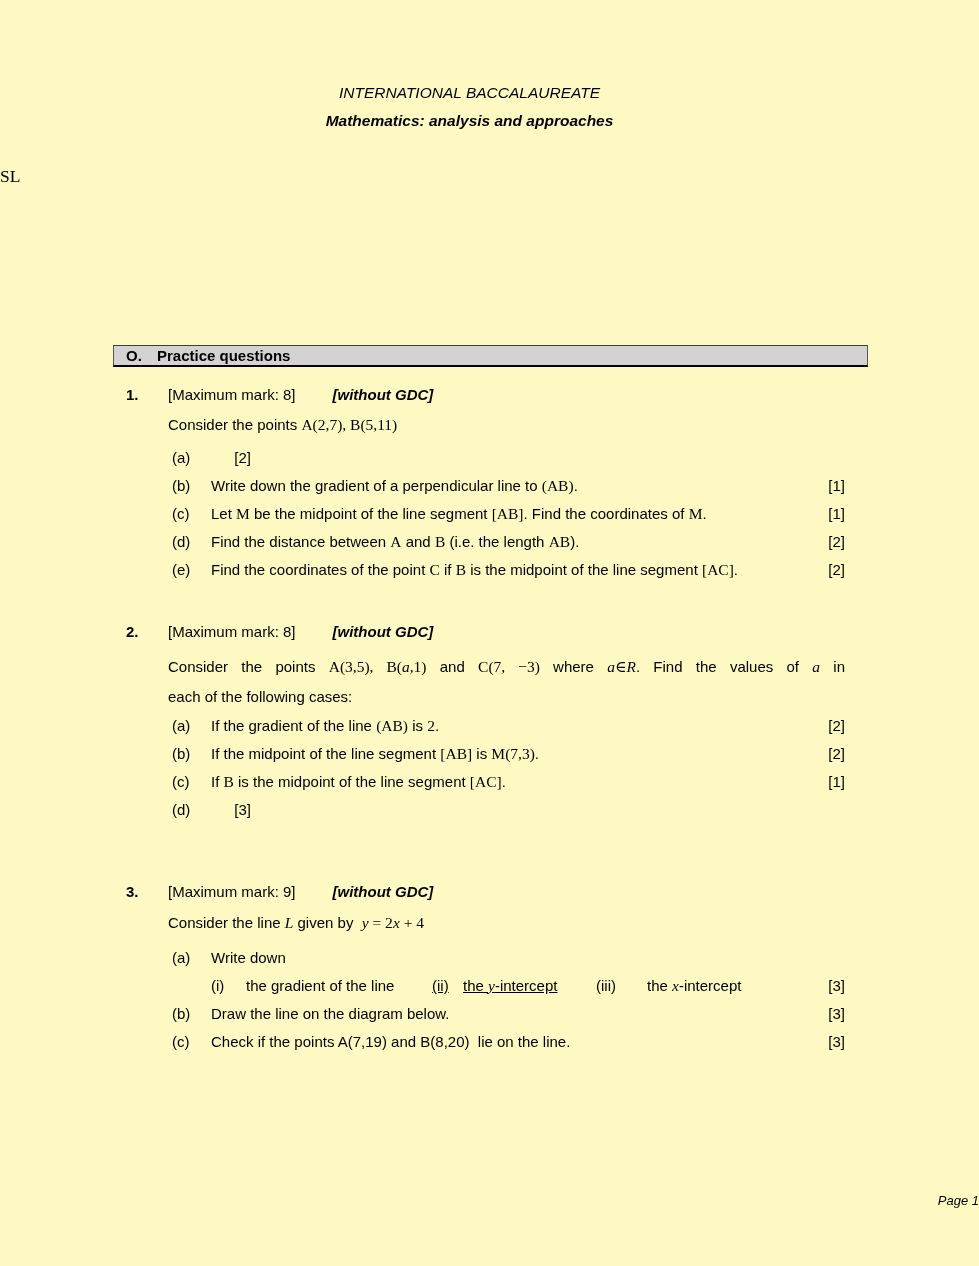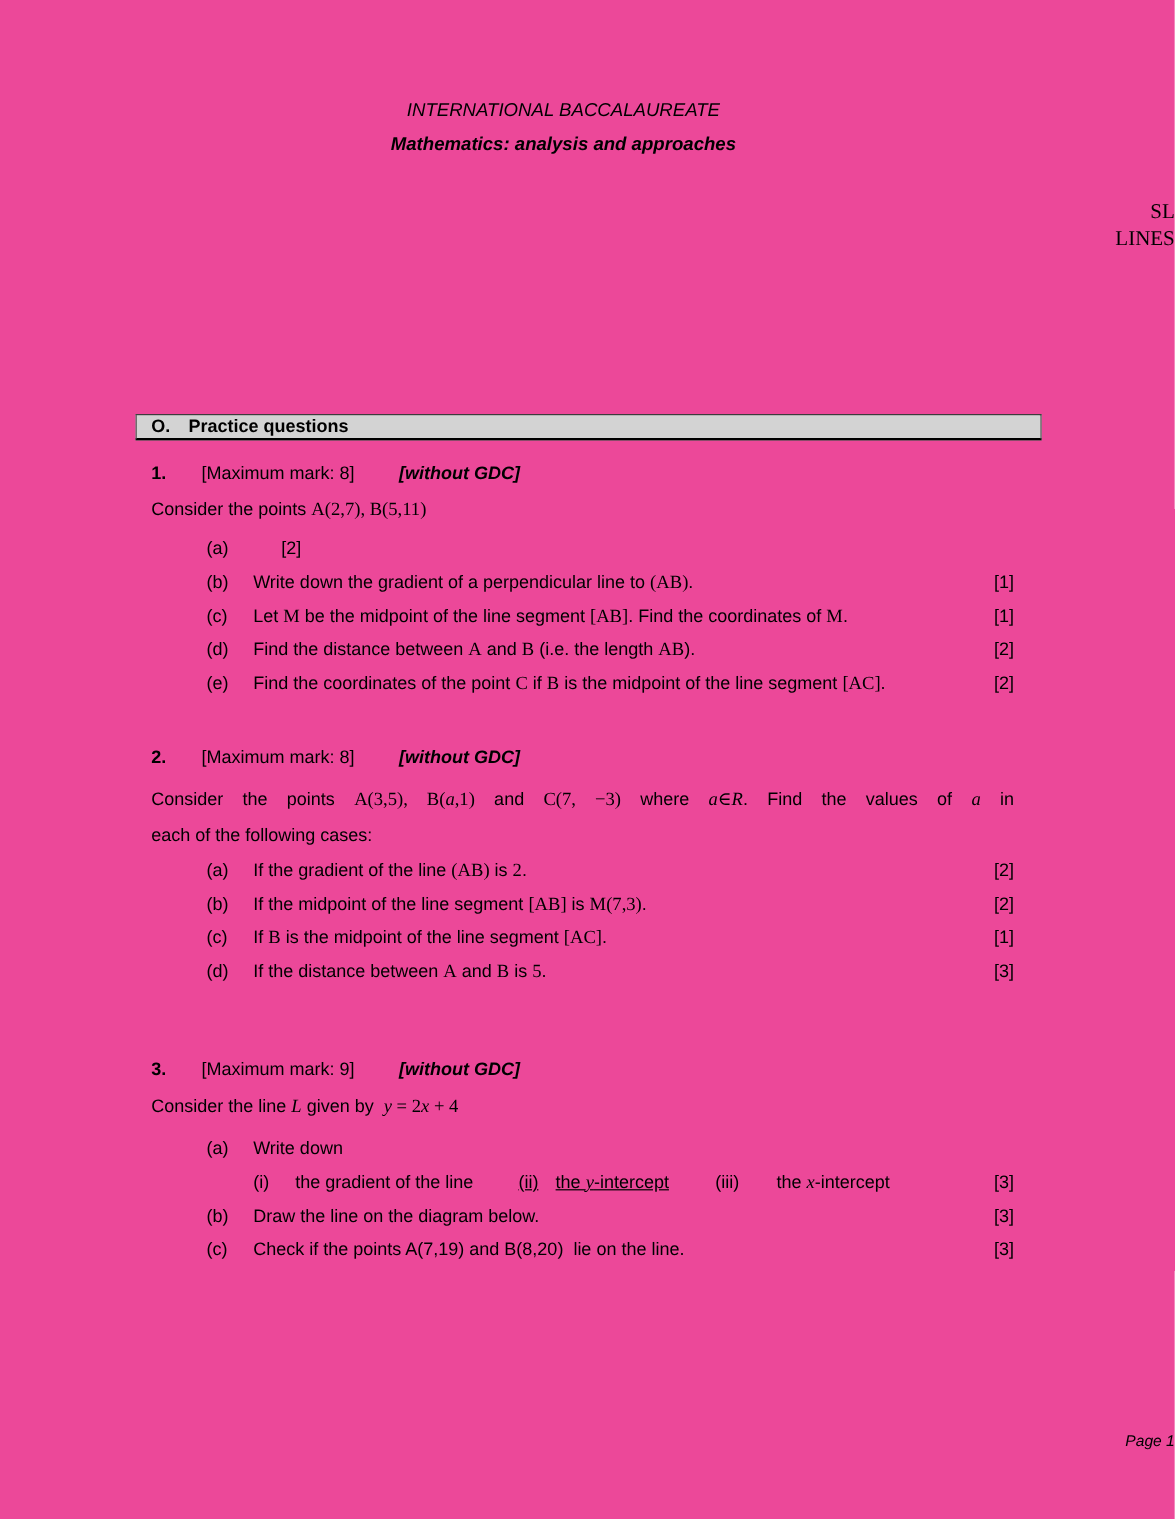--- a/index.html
+++ b/index.html
@@ -1,20 +1,20 @@
 <!DOCTYPE html>
 <html><head>
 <meta charset="utf-8">
 <style>
   html, body { margin: 0; padding: 0; background: #ffffff; }
   .page {
     position: relative;
     width: 979px;
     height: 1266px;
-    background: #ec4899;
+    background: #fef9c3;
     color: #000000;
     font-family: "Liberation Sans", "DejaVu Sans", sans-serif;
     font-size: 15px;
     overflow: hidden;
   }
 
   
   .seg-n { font-family: "Liberation Sans", "DejaVu Sans", sans-serif; }
   .seg-m { font-family: "Liberation Serif", "DejaVu Serif", serif; font-size: 15.5px; }
   .seg-i { font-family: "Liberation Serif", "DejaVu Serif", serif; font-size: 15.5px; font-style: italic; }
@@ -23,21 +23,21 @@
   .doc-header {
     position: absolute; top: 79px; left: 0;
     width: 979px; padding-right: 40px; box-sizing: border-box;
     text-align: center;
   }
   .doc-header .inst { font-size: 15.5px; font-style: italic; line-height: 28px; }
   .doc-header .course { font-size: 15.5px; font-style: italic; font-weight: bold; line-height: 28px; }
 
   .doc-subtitle {
     position: absolute; top: 165px; left: 0; width: 979px;
-    text-align: right;
+    text-align: left;
     font-family: "Liberation Serif", "DejaVu Serif", serif;
     font-size: 17.5px; line-height: 22px;
   }
 
   
   .section-bar {
     position: absolute; top: 345px; left: 113px;
     width: 755px; height: 22px; box-sizing: border-box;
     background: #d3d3d3;
     border-top: 1px solid #3c3c3c;
@@ -53,21 +53,21 @@
   
   .question { position: absolute; left: 126px; width: 719px; }
   #q1 { top: 385px; }
   #q2 { top: 622px; }
   #q3 { top: 882px; }
 
   .q-heading { display: flex; line-height: 20px; }
   .q-num { width: 42px; font-weight: bold; flex-shrink: 0; }
   .q-gdc { margin-left: 37px; font-weight: bold; font-style: italic; }
 
-  .q-intro { }
+  .q-intro { margin-left: 42px; }
   #q1 .q-intro { margin-top: 10px; line-height: 20px; }
   #q2 .q-intro { margin-top: 10px; line-height: 30px; }
   #q3 .q-intro { margin-top: 10px; line-height: 22px; }
   .q-intro .justify { text-align: justify; text-align-last: justify; }
 
   .q-items { margin-left: 46px; }
   #q1 .q-items { margin-top: 9px; }
   #q2 .q-items { margin-top: 0; }
   #q3 .q-items { margin-top: 10px; }
 
@@ -96,21 +96,20 @@
 
 <div class="page">
 
   <div class="doc-header">
     <div class="inst">INTERNATIONAL BACCALAUREATE</div>
     <div class="course">Mathematics: analysis and approaches</div>
   </div>
 
   <div class="doc-subtitle">
     <div>SL</div>
-    <div>LINES</div>
   </div>
 
   <div class="section-bar" style="background: rgb(211, 211, 211);">
     <span class="sec-num">O.</span>
     <span>Practice questions</span>
   </div>
 
   <div class="question" id="q1">
     <div class="q-heading">
       <span class="q-num">1.</span>
@@ -169,21 +168,20 @@
         <span class="item-text"><span class="seg-n">If the midpoint of the line segment </span><span class="seg-m">[AB]</span><span class="seg-n"> is </span><span class="seg-m">M(7,3)</span><span class="seg-n">.</span></span>
         <span class="item-marks">[2]</span>
       </div>
       <div class="item">
         <span class="item-label">(c)</span>
         <span class="item-text"><span class="seg-n">If </span><span class="seg-m">B</span><span class="seg-n"> is the midpoint of the line segment </span><span class="seg-m">[AC]</span><span class="seg-n">.</span></span>
         <span class="item-marks">[1]</span>
       </div>
       <div class="item">
         <span class="item-label">(d)</span>
-        <span class="item-text"><span class="seg-n">If the distance between </span><span class="seg-m">A</span><span class="seg-n"> and </span><span class="seg-m">B</span><span class="seg-n"> is </span><span class="seg-m">5</span><span class="seg-n">.</span></span>
         <span class="item-marks">[3]</span>
       </div>
     </div>
   </div>
 
   <div class="question" id="q3">
     <div class="q-heading">
       <span class="q-num">3.</span>
       <span class="q-mark">[Maximum mark: 9]</span>
       <span class="q-gdc">[without GDC]</span>

